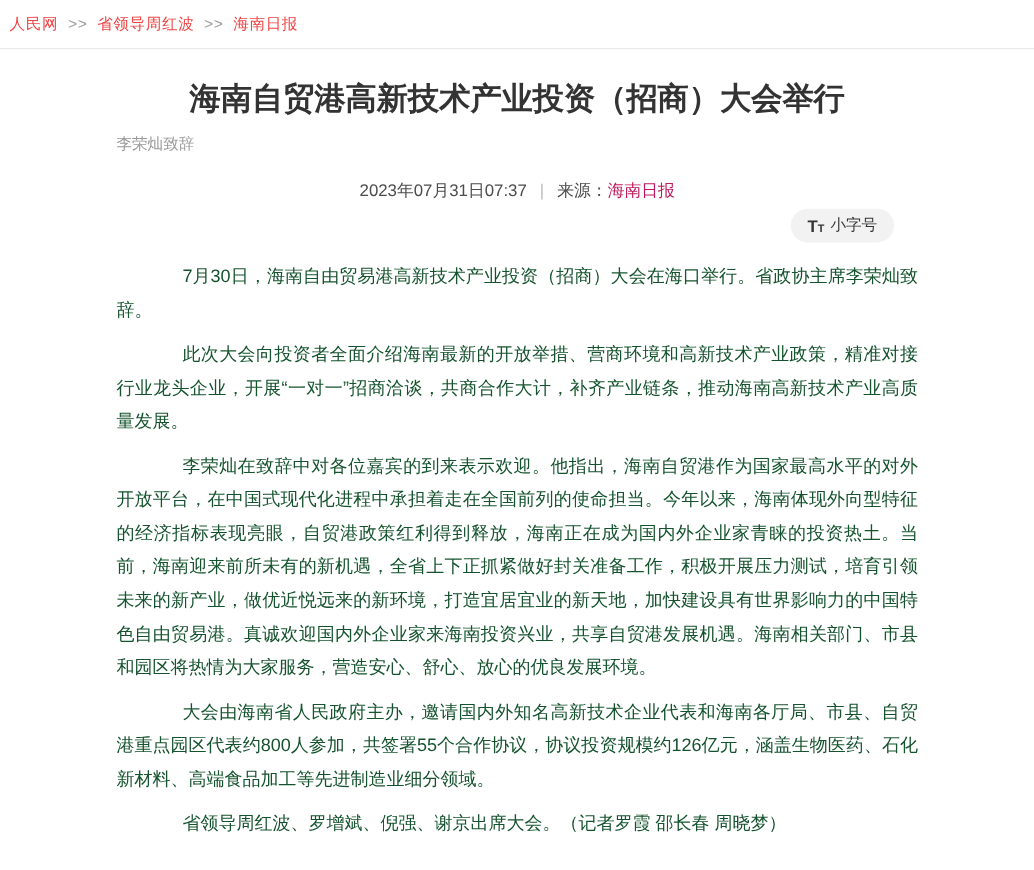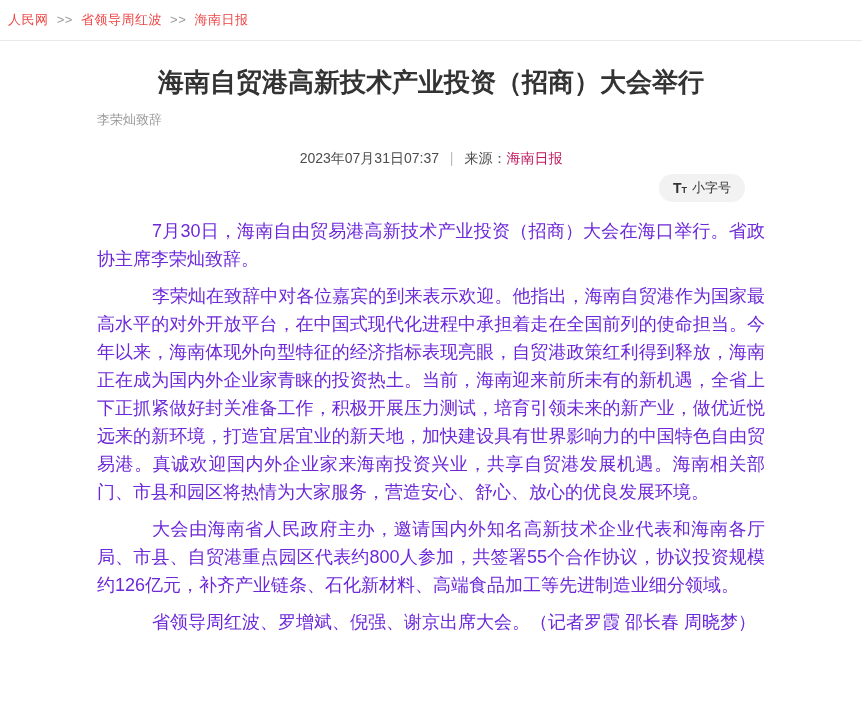--- a/index.html
+++ b/index.html
@@ -84,23 +84,23 @@
 
   .original-title {
     margin-top: 17px;
     padding-left: 43px;
     font-size: 14.5px;
     color: #333333;
   }
 
   .article-body { margin-top: 15px; }
   .article-body p.para {
-    font-size: 18px;
+    font-size: 15px;
     line-height: 28px;
-    color: #6d28d9;
+    color: #14532d;
     text-indent: 55px;
     margin-bottom: 9px;
     text-align: justify;
   }
 </style>
 </head>
 <body>
 
 <div class="page">
 
@@ -132,19 +132,20 @@
             <span class="t-big">T</span>
             <span class="t-small">T</span>
           </span>
         <span>小字号</span>
       </button>
     </div>
 
 
     <div class="article-body">
       <p class="para">7月30日，海南自由贸易港高新技术产业投资（招商）大会在海口举行。省政协主席李荣灿致辞。</p>
+      <p class="para">此次大会向投资者全面介绍海南最新的开放举措、营商环境和高新技术产业政策，精准对接行业龙头企业，开展“一对一”招商洽谈，共商合作大计，补齐产业链条，推动海南高新技术产业高质量发展。</p>
       <p class="para">李荣灿在致辞中对各位嘉宾的到来表示欢迎。他指出，海南自贸港作为国家最高水平的对外开放平台，在中国式现代化进程中承担着走在全国前列的使命担当。今年以来，海南体现外向型特征的经济指标表现亮眼，自贸港政策红利得到释放，海南正在成为国内外企业家青睐的投资热土。当前，海南迎来前所未有的新机遇，全省上下正抓紧做好封关准备工作，积极开展压力测试，培育引领未来的新产业，做优近悦远来的新环境，打造宜居宜业的新天地，加快建设具有世界影响力的中国特色自由贸易港。真诚欢迎国内外企业家来海南投资兴业，共享自贸港发展机遇。海南相关部门、市县和园区将热情为大家服务，营造安心、舒心、放心的优良发展环境。</p>
-      <p class="para">大会由海南省人民政府主办，邀请国内外知名高新技术企业代表和海南各厅局、市县、自贸港重点园区代表约800人参加，共签署55个合作协议，协议投资规模约126亿元，补齐产业链条、石化新材料、高端食品加工等先进制造业细分领域。</p>
+      <p class="para">大会由海南省人民政府主办，邀请国内外知名高新技术企业代表和海南各厅局、市县、自贸港重点园区代表约800人参加，共签署55个合作协议，协议投资规模约126亿元，涵盖生物医药、石化新材料、高端食品加工等先进制造业细分领域。</p>
       <p class="para">省领导周红波、罗增斌、倪强、谢京出席大会。（记者罗霞 邵长春 周晓梦）</p>
     </div>
 
   </div>
 </div>
 
 </body></html>

